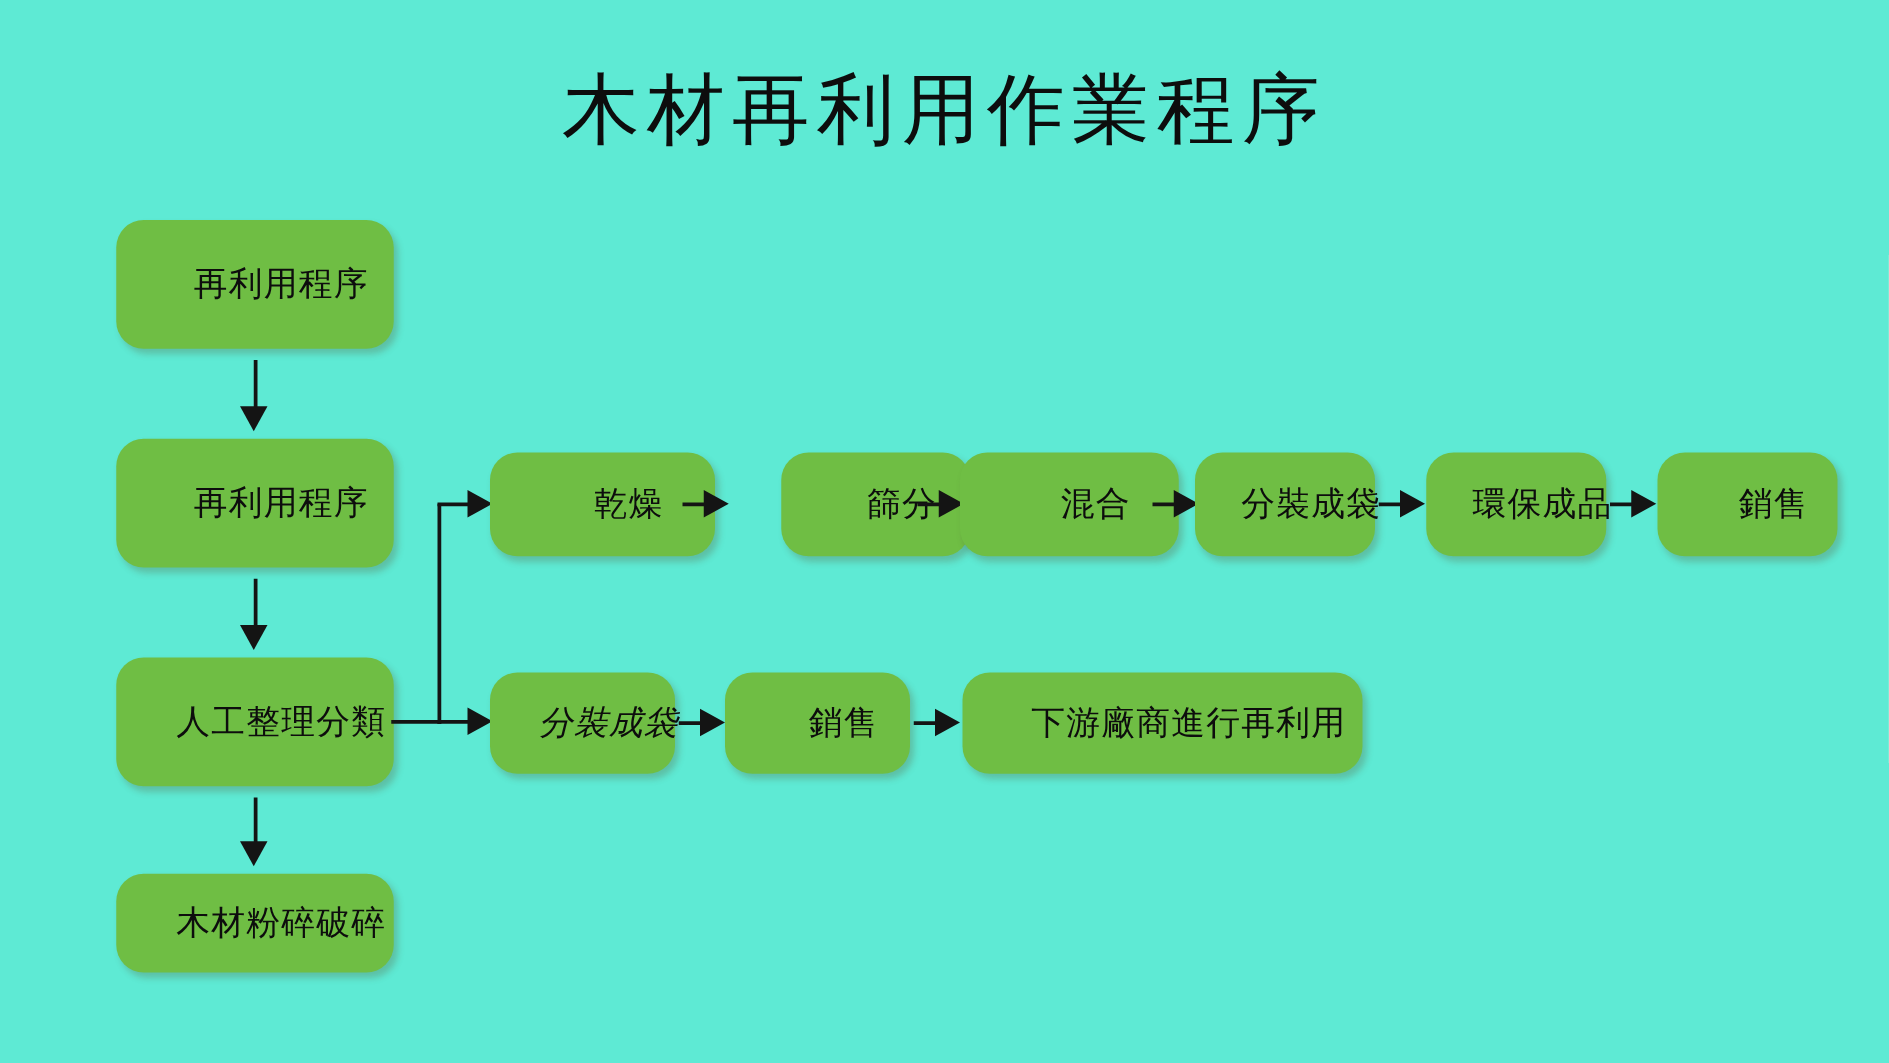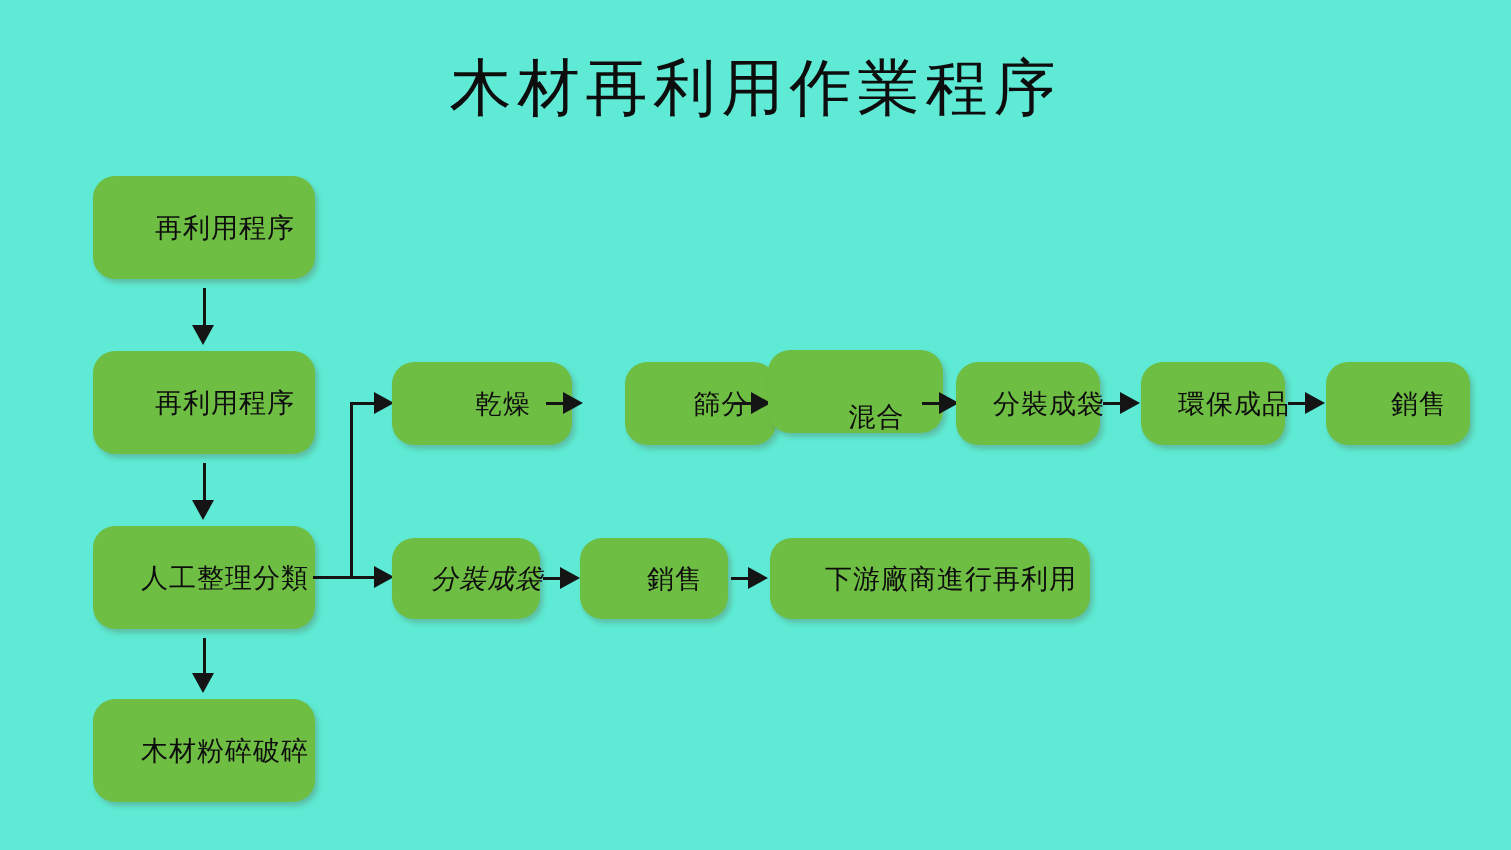--- a/index.html
+++ b/index.html
@@ -93,21 +93,21 @@
   </div>
 
   <div class="node" style="left:93px; top:351px; width:222px; height:103px;">
     <span class="node-label">再利用程序</span>
   </div>
 
   <div class="node" style="left:93px; top:526px; width:222px; height:103px;">
     <span class="node-label">人工整理分類</span>
   </div>
 
-  <div class="node" style="left:93px; top:699px; width:222px; height:103px;">
+  <div class="node" style="left:93px; top:699px; width:222px; height:79px;">
     <span class="node-label">木材粉碎破碎</span>
   </div>
 
   <div class="conn-line conn-v" style="left:203px; top:288px; height:40px;"></div>
   <div class="arrow-head arrow-down" style="left:192px; top:325px;"></div>
 
   <div class="conn-line conn-v" style="left:203px; top:463px; height:40px;"></div>
   <div class="arrow-head arrow-down" style="left:192px; top:500px;"></div>
 
   <div class="conn-line conn-v" style="left:203px; top:638px; height:38px;"></div>
@@ -128,21 +128,21 @@
   </div>
   <div class="conn-line conn-h" style="left:546px; top:402px; width:26px;"></div>
   <div class="arrow-head arrow-right" style="left:563px; top:392px;"></div>
 
   <div class="node" style="left:580px; top:362px; width:151px; height:83px;margin-left:45px;">
     <span class="node-label">篩分</span>
   </div>
   <div class="conn-line conn-h" style="left:734px; top:402px; width:26px;"></div>
   <div class="arrow-head arrow-right" style="left:751px; top:392px;"></div>
 
-  <div class="node" style="left:768px; top:350px; width:175px; height:83px;align-items:flex-end;">
+  <div class="node" style="left:768px; top:362px; width:175px; height:83px;">
     <span class="node-label">混合</span>
   </div>
   <div class="conn-line conn-h" style="left:922px; top:402px; width:26px;"></div>
   <div class="arrow-head arrow-right" style="left:939px; top:392px;"></div>
 
   <div class="node" style="left:956px; top:362px; width:144px; height:83px;">
     <span class="node-label">分裝成袋</span>
   </div>
   <div class="conn-line conn-h" style="left:1103px; top:402px; width:26px;"></div>
   <div class="arrow-head arrow-right" style="left:1120px; top:392px;"></div>

